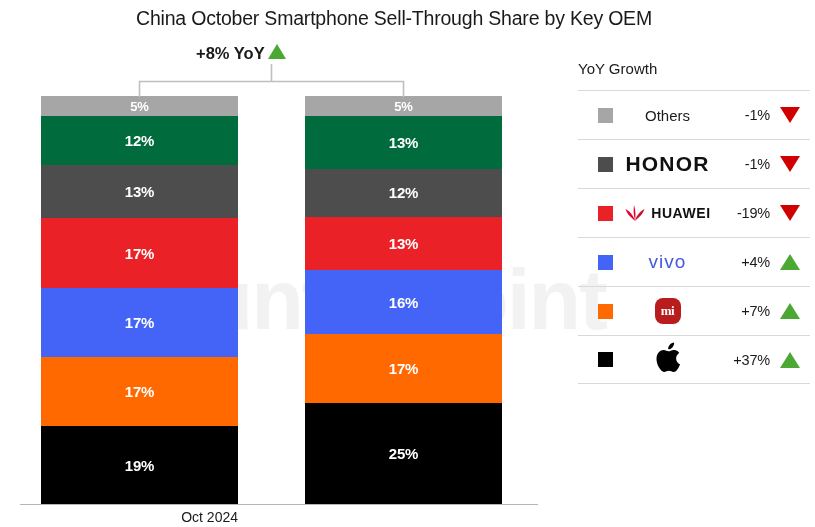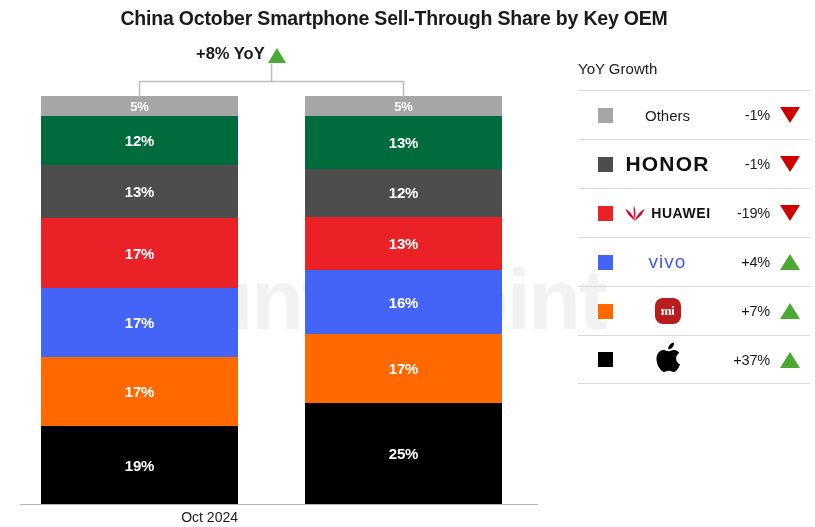--- a/index.html
+++ b/index.html
@@ -32,31 +32,31 @@
     border-radius: 50%;
     z-index: 0;
   }
 
   
   .title {
     position: absolute;
     left: 0; top: 7px; width: 788px;
     text-align: center;
     font-size: 19.5px;
-    font-weight: bold;
+    font-weight: normal;
     color: #1a1a1a;
     letter-spacing: -0.2px;
     z-index: 5;
   }
 
   
   .yoy-total {
     position: absolute;
     left: 196px; top: 44px;
-    display: flex; align-items: flex-end; gap: 3px;
+    display: flex; align-items: flex-start; gap: 3px;
     font-size: 16.5px; font-weight: bold; color: #1a1a1a;
     z-index: 5;
   }
   .tri-up {
     width: 0; height: 0;
     border-left: 9px solid transparent;
     border-right: 9px solid transparent;
     border-bottom: 15px solid #4ba832;
   }
   .tri-down {

